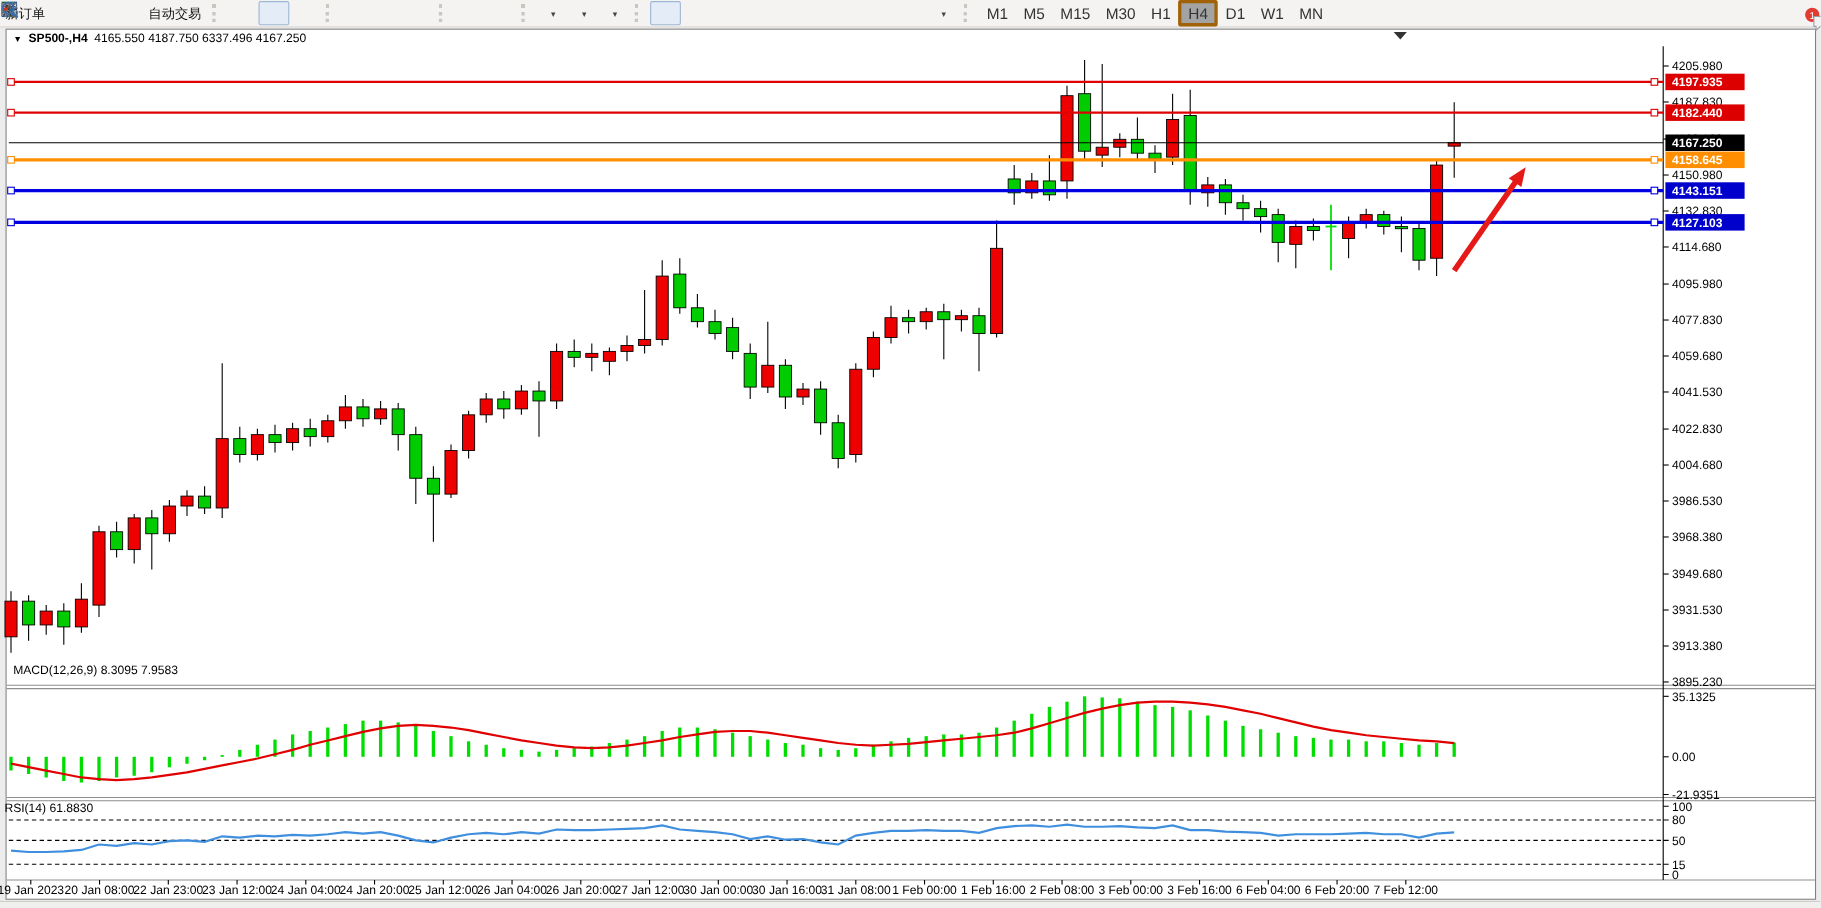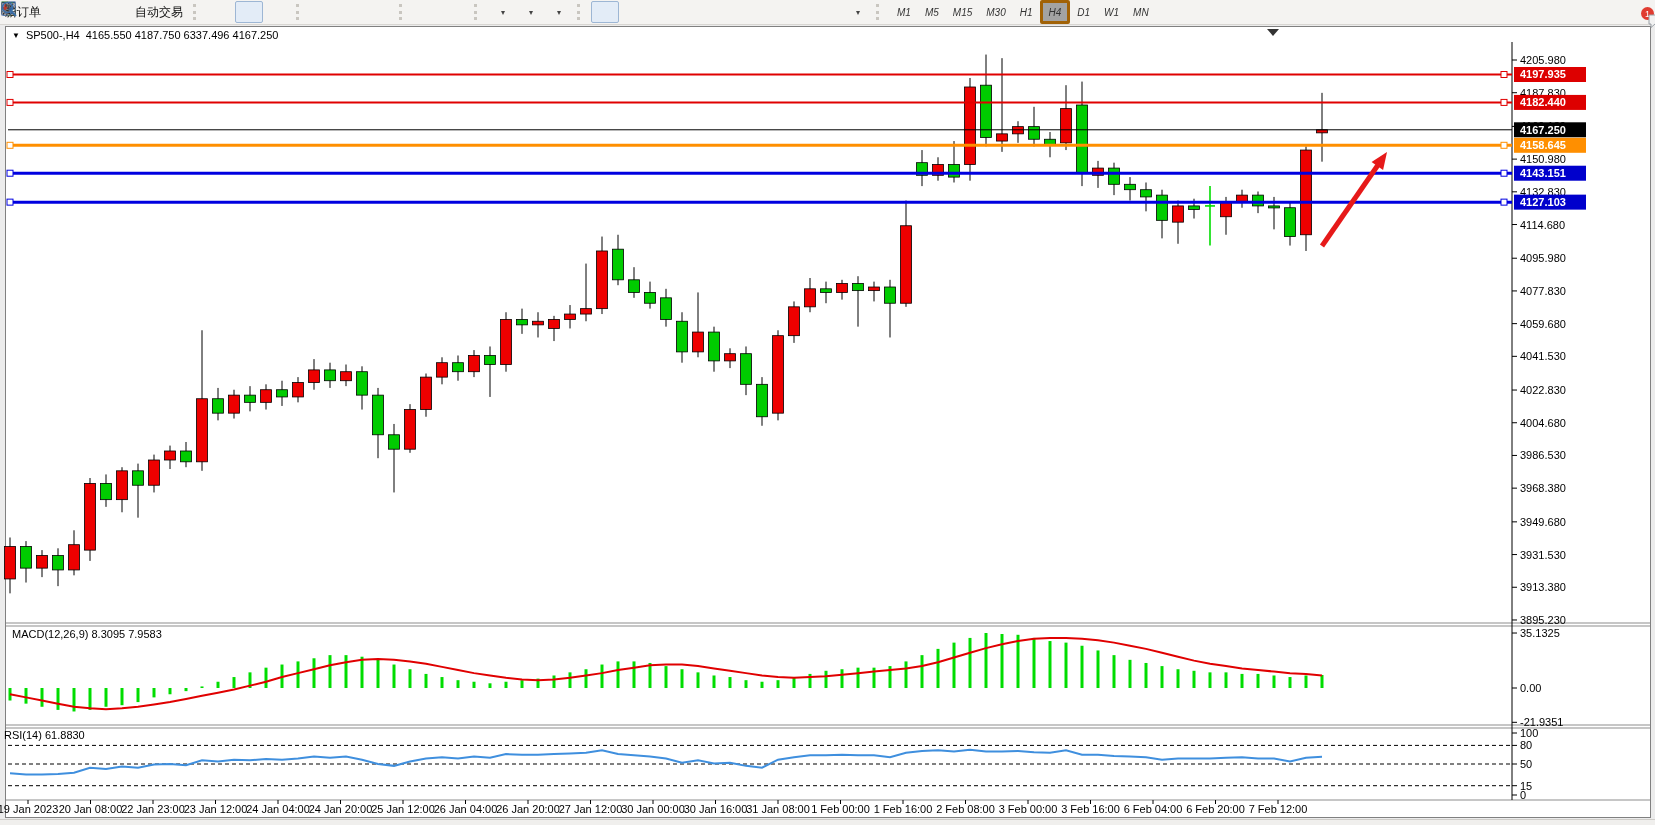--- a/index.html
+++ b/index.html
@@ -8,36 +8,36 @@
   
   .toolbar{position:absolute;left:0;top:0;width:1655px;height:24px;background:#f4f3f1;
            border-bottom:1px solid #d8d6d2;display:flex;align-items:center;gap:1px;z-index:5;}
   .tb-group{display:flex;align-items:center;height:22px;}
   .grip{width:7px;height:16px;border-left:3px dotted #c9c6c0;margin:0 3px 0 4px;}
   .tb-btn{display:flex;align-items:center;justify-content:center;height:20px;min-width:22px;
           padding:0 2px;border:1px solid transparent;border-radius:2px;color:#222;font-size:12px;}
   .tb-btn.pressed{background:#e3ecf7;border:1px solid #9db6d4;}
   .tb-btn .cn{font-size:12px;color:#111;padding:0 2px;white-space:nowrap;}
   .caret{font-size:8px;color:#444;margin-left:2px;}
-  .tf-btn{font-size:10px;color:#333;padding:0 6px;height:18px;display:flex;align-items:center;
-          border:1px solid transparent;font-style:italic;}
+  .tf-btn{font-size:14px;color:#333;padding:0 6px;height:18px;display:flex;align-items:center;
+          border:1px solid transparent;}
   .tf-btn.active{border:3px solid #a16207;background:#a3a3a3;border-radius:2px;}
   .tb-right{margin-left:auto;display:flex;align-items:center;margin-right:8px;gap:10px;}
   .chat-wrap{position:relative;}
   .badge{position:absolute;top:-5px;right:-7px;background:#e03c31;color:#fff;font-size:9px;
          border-radius:50%;width:13px;height:13px;display:flex;align-items:center;justify-content:center;}
   
   .chart-win{position:absolute;left:5px;top:26px;width:1646px;height:792px;background:#fff;
              border:1px solid #808080;box-sizing:border-box;}
   .title-row{position:absolute;left:12px;top:29px;font-size:11px;color:#000;z-index:4;
              display:flex;align-items:center;gap:6px;}
   .title-row .tri{font-size:8px;color:#000;}
-  .title-row .sym{font-weight:normal;}
+  .title-row .sym{font-weight:bold;}
   .ind-label{position:absolute;font-size:11px;color:#000;z-index:4;}
-  #macd-label{left:12px;top:628px;}
+  #macd-label{left:12px;top:604px;}
   #rsi-label{left:4px;top:729px;}
   svg{position:absolute;left:0;top:0;z-index:3;font-family:"Liberation Sans",sans-serif;}
   .statusbar{position:absolute;left:0;top:819px;width:1655px;height:6px;background:#f0efed;
              border-top:1px solid #cfcdc9;}
 </style>
 </head>
 <body>
 
 <div class="toolbar">
   <div class="tb-group">

